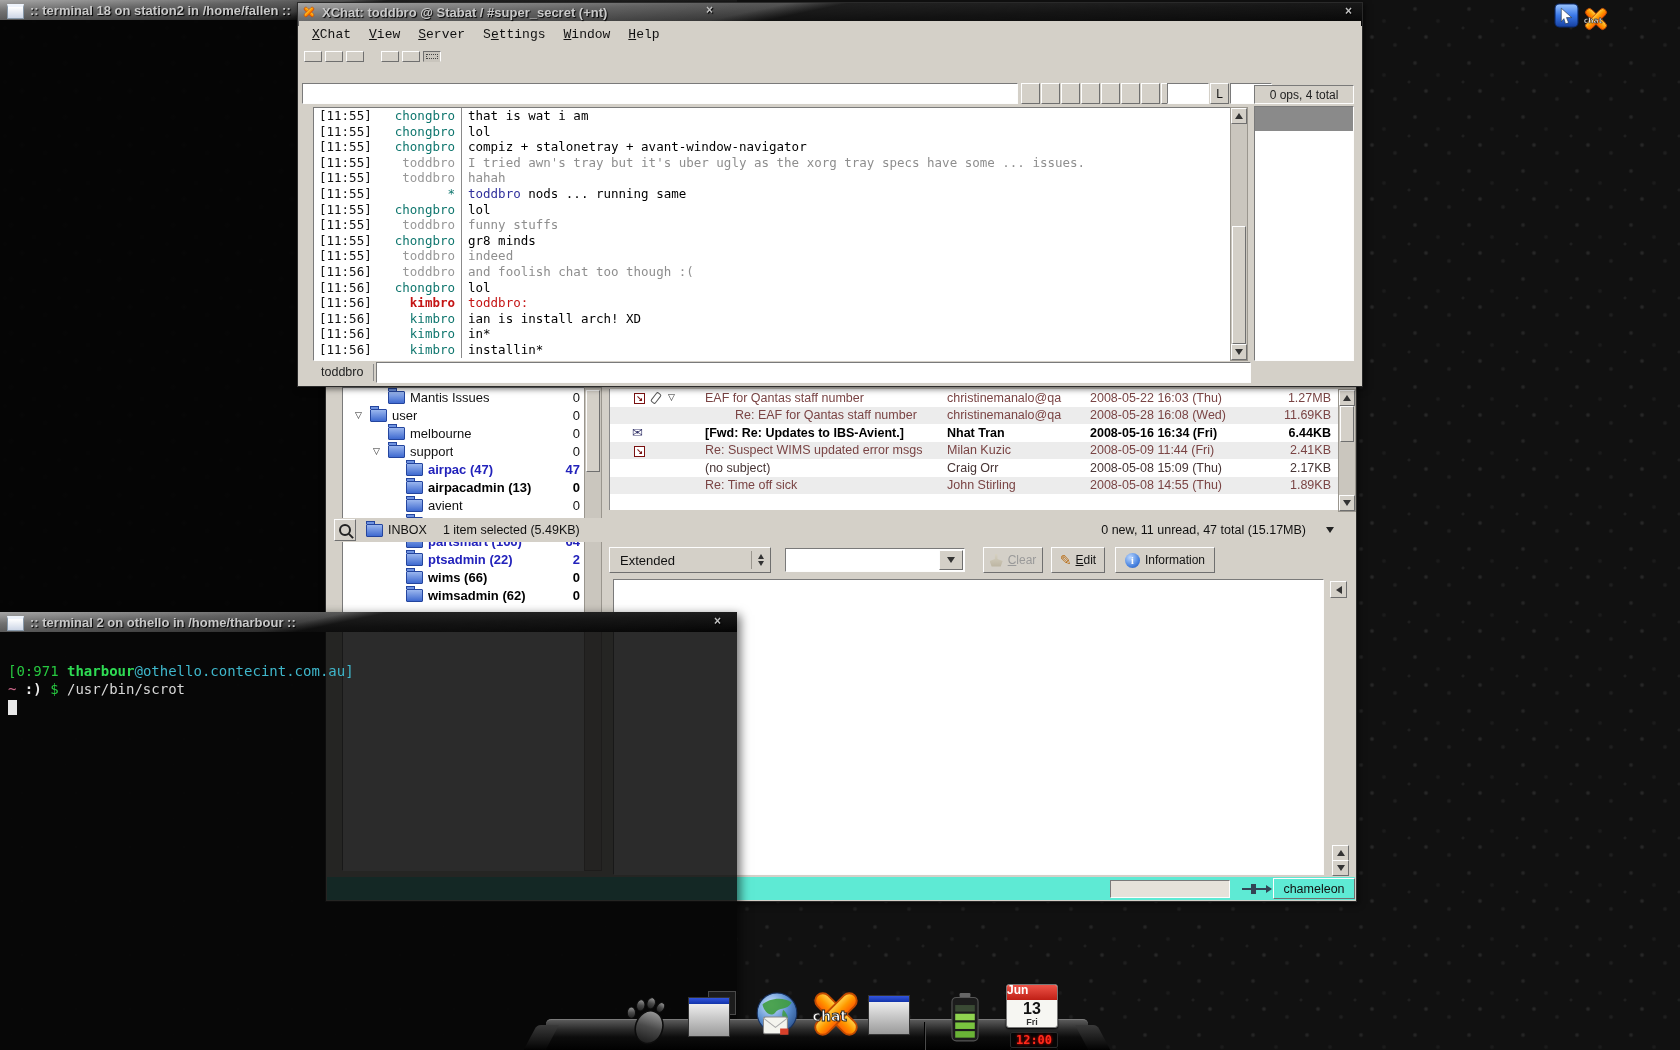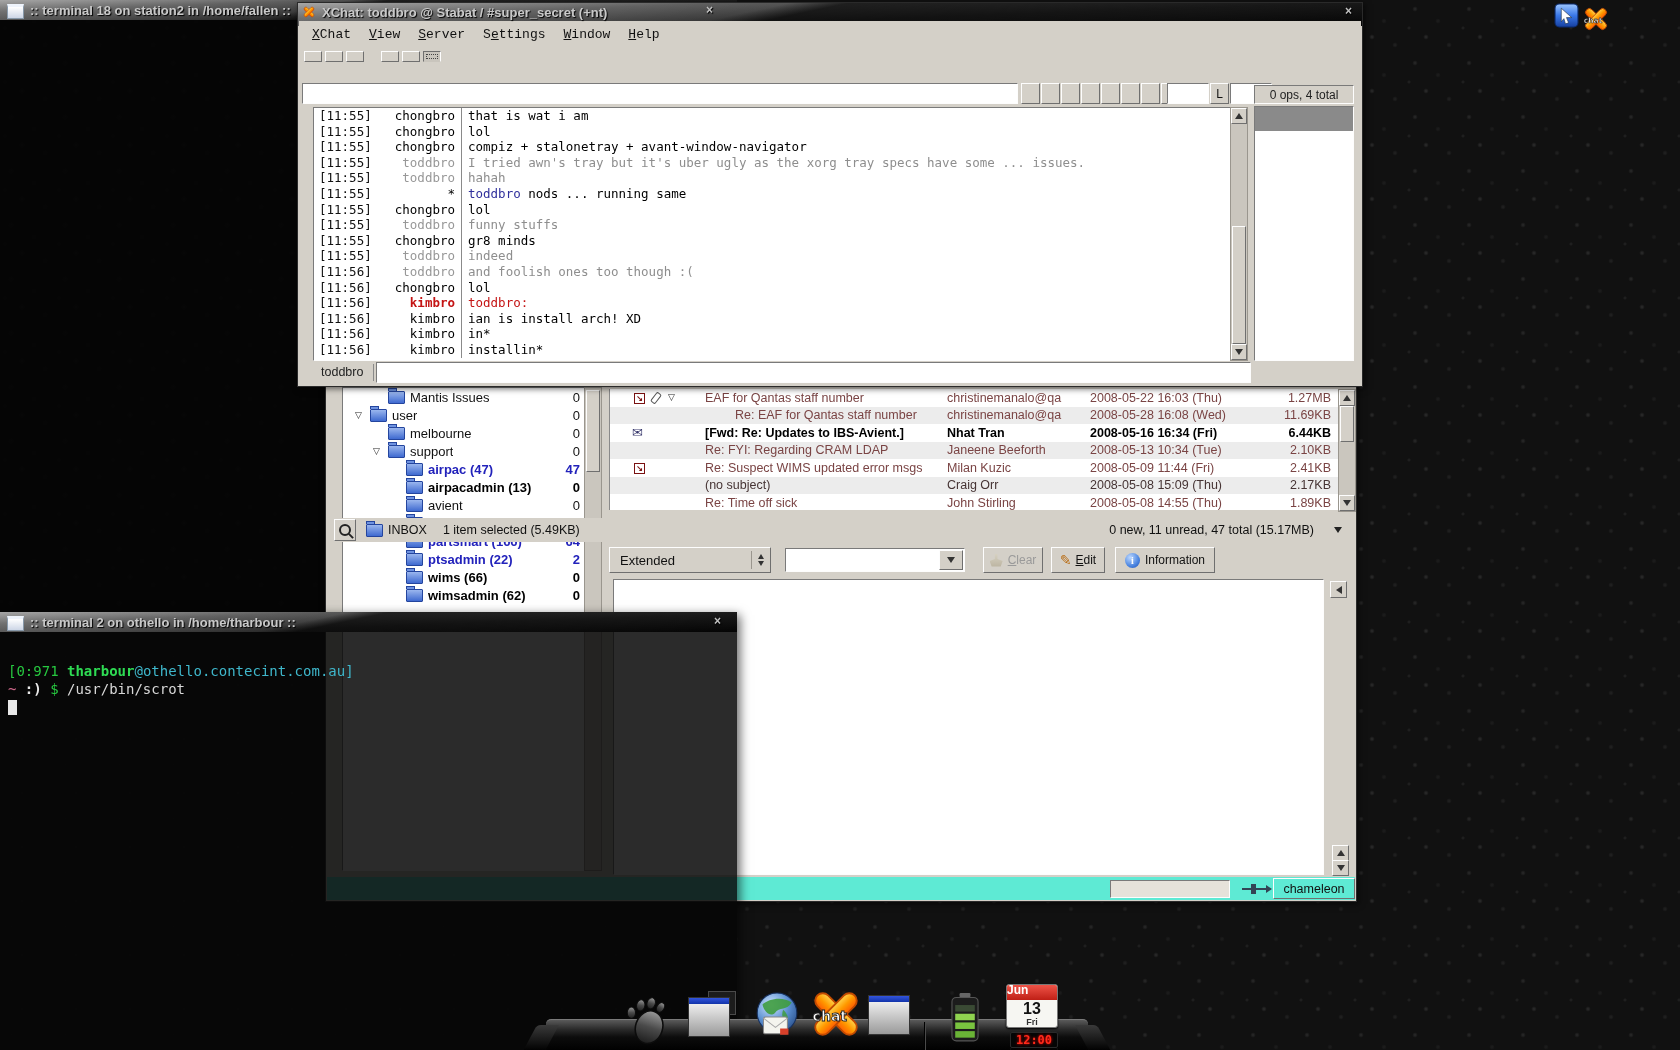--- a/index.html
+++ b/index.html
@@ -39,21 +39,21 @@
   .tab.red{color:#d42020;}
   .tab.gap{margin-left:14px;}
   .tab.active{background:#c9c5bd;border-color:#6f6f6f #fdfdfd #c9c5bd #6f6f6f;outline:1px dotted #444;outline-offset:-4px;}
   .modebtn{width:17px;height:19px;font-size:12px;}
   .chatarea{position:absolute;left:4px;top:104px;width:927px;height:252px;overflow:hidden;
     font-family:"DejaVu Sans Mono",monospace;font-size:12.5px;color:#000;margin-left:11px;}
   .msg{display:flex;height:15.6px;line-height:15.6px;white-space:pre;}
   .msg .t{width:58px;padding-left:5px;color:#111;flex:none;}
   .msg .n{width:78px;flex:none;text-align:right;padding-right:6px;border-right:1px solid #8a8a8a;}
   .msg .m{padding-left:6px;}
-  .nb{color:#000000;} .ng{color:#989898;} .nr{color:#c41414;font-weight:bold;}
+  .nb{color:#0f766e;} .ng{color:#989898;} .nr{color:#c41414;font-weight:bold;}
   .tg{color:#8e8e8e;} .tr{color:#c41414;}
   .lead{color:#30309c;}
   .vscroll{position:absolute;width:16px;background:#cac6be;border:1px solid #9a968e;}
   .sb-btn{position:absolute;left:0;width:14px;height:14px;}
   .arr{width:0;height:0;border-left:4px solid transparent;border-right:4px solid transparent;}
   .arr.up{border-bottom:6px solid #333;} .arr.dn{border-top:6px solid #333;}
   .arr.lf{border-top:4px solid transparent;border-bottom:4px solid transparent;border-right:6px solid #333;border-left:none;}
   .userlist{position:absolute;left:956px;top:103px;width:98px;height:253px;overflow:hidden;font-size:13px;}
   .uitem{height:24px;line-height:24px;padding-left:10px;color:#111;}
   .uitem.sel{background:#8a8a8a;color:#fff;}
@@ -78,21 +78,21 @@
   .mrow:nth-of-type(even){background:#ececec;}
   .mrow.unread{color:#000;font-weight:bold;}
   .mrow.dark{color:#463434;}
   .mic{width:95px;flex:none;position:relative;height:100%;}
   .msub{width:242px;flex:none;overflow:hidden;} .mrow.indent .msub{padding-left:30px;width:212px;}
   .mfrom{width:143px;flex:none;overflow:hidden;} .mdate{width:162px;flex:none;} .msize{flex:1;text-align:right;padding-right:8px;}
   .ic-fwd{position:absolute;left:24px;top:4px;width:9px;height:9px;border:1px solid #7a1010;background:#fff;font-size:8px;line-height:9px;text-align:center;color:#7a1010;font-weight:bold;}
   .ic-env{position:absolute;left:22px;top:1px;font-size:13px;color:#3a3a6e;font-weight:normal;}
   .ic-clip{position:absolute;left:43px;top:3px;width:4px;height:10px;border:1px solid #555;border-radius:2px;transform:rotate(38deg);}
   .ic-exp{position:absolute;left:58px;top:3px;font-size:9px;color:#222;font-weight:normal;}
-  .statusbar{position:absolute;left:4px;right:4px;top:157px;height:24px;background:#d4d0c8;display:flex;align-items:center;font-size:12.5px;color:#111;}
+  .statusbar{position:absolute;left:4px;right:12px;top:157px;height:24px;background:#d4d0c8;display:flex;align-items:center;font-size:12.5px;color:#111;}
   .ic-mag{width:8px;height:8px;border:2px solid #222;border-radius:50%;position:relative;}
   .ic-mag::after{content:"";position:absolute;width:6px;height:2px;background:#222;transform:rotate(45deg);right:-5px;bottom:-3px;}
   .searchrow{position:absolute;left:283px;right:18px;top:185px;height:28px;display:flex;align-items:center;font-size:13px;}
   .spin{display:flex;flex-direction:column;gap:2px;margin-left:auto;padding:0 6px;border-left:1px solid #9a968e;height:18px;justify-content:center;}
   .spin .arr{border-left-width:3.5px;border-right-width:3.5px;} .spin .arr.up{border-bottom-width:5px;} .spin .arr.dn{border-top-width:5px;}
   .ic-clear{width:13px;height:13px;background:linear-gradient(#d8d2bc,#a89e82);clip-path:polygon(40% 0,60% 0,60% 42%,100% 58%,85% 100%,15% 100%,0 58%,40% 42%);opacity:.55;margin-right:5px;}
   .ic-pencil{font-size:14px;color:#b86a10;margin-right:4px;line-height:14px;}
   .ic-info{width:15px;height:15px;border-radius:50%;background:radial-gradient(circle at 35% 30%,#bcd8ff,#4a84e0 60%,#1c4cb0);margin-right:5px;color:#fff;font-size:10px;font-weight:bold;text-align:center;line-height:15px;font-family:"Liberation Serif",serif;}
   .ic-info::after{content:"i";}
   .grayed{color:#9a9a9a;}
@@ -283,32 +283,20 @@
             <span class="ic-env">✉</span>
 
           </span>
           <span class="msub">[Fwd: Re: Updates to IBS-Avient.]</span>
           <span class="mfrom">Nhat Tran</span>
           <span class="mdate">2008-05-16 16:34 (Fri)</span>
           <span class="msize">6.44KB</span>
         </div>
         <div class="mrow read">
           <span class="mic">
-            
-            
-            
-            
-          </span>
-          <span class="msub">Re: FYI: Regarding CRAM LDAP</span>
-          <span class="mfrom">Janeene Beeforth</span>
-          <span class="mdate">2008-05-13 10:34 (Tue)</span>
-          <span class="msize">2.10KB</span>
-        </div>
-        <div class="mrow read">
-          <span class="mic">
             <span class="ic-fwd">↘</span>
 
           </span>
           <span class="msub">Re: Suspect WIMS updated error msgs</span>
           <span class="mfrom">Milan Kuzic</span>
           <span class="mdate">2008-05-09 11:44 (Fri)</span>
           <span class="msize">2.41KB</span>
         </div>
         <div class="mrow dark">
           <span class="mic">
@@ -504,21 +492,21 @@
           <span class="m"><span class="lead"></span><span>gr8 minds</span></span>
         </div>
         <div class="msg">
           <span class="t">[11:55]</span>
           <span class="n ng">toddbro</span>
           <span class="m"><span class="lead"></span><span class=" tg">indeed</span></span>
         </div>
         <div class="msg">
           <span class="t">[11:56]</span>
           <span class="n ng">toddbro</span>
-          <span class="m"><span class="lead"></span><span class=" tg">and foolish ones too though :(</span></span>
+          <span class="m"><span class="lead"></span><span class=" tg">and foolish chat too though :(</span></span>
         </div>
         <div class="msg">
           <span class="t">[11:56]</span>
           <span class="n nb">chongbro</span>
           <span class="m"><span class="lead"></span><span>lol</span></span>
         </div>
         <div class="msg">
           <span class="t">[11:56]</span>
           <span class="n nr">kimbro</span>
           <span class="m"><span class="lead"></span><span class=" tr">toddbro:</span></span>

